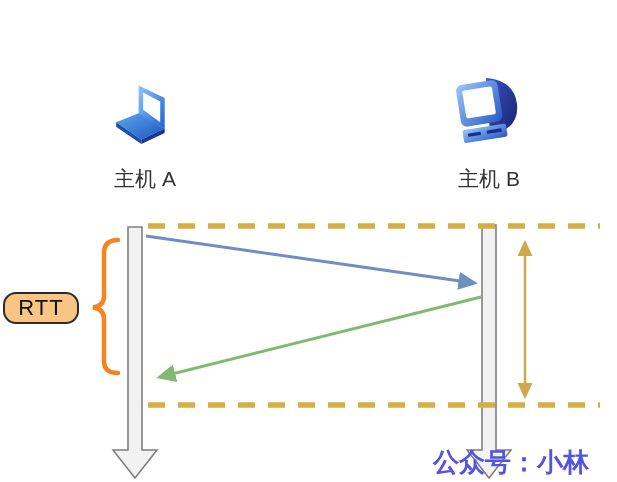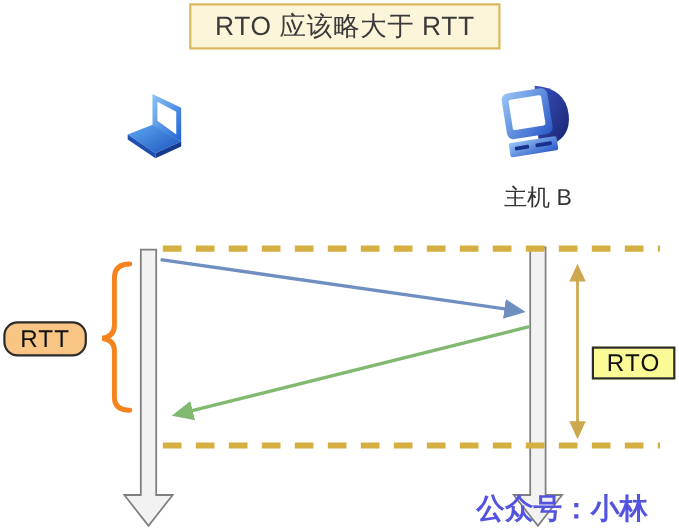--- a/index.html
+++ b/index.html
@@ -78,23 +78,20 @@
     <path class="dash-line" d="M148 405 H600" stroke-dasharray="17 13"></path>
 
     <path class="send-line" d="M146 236 L474 283" marker-end="url(#mBlue)"></path>
     <path class="ack-line" d="M481 297 L160 377" marker-end="url(#mGreen)"></path>
 
     <path class="brace" d="M118 240 Q104 240 104 253 L104 296 Q104 306 93 307.5 Q104 309 104 319 L104 361 Q104 373 118 373"></path>
 
     <path class="span-line" d="M525 243 L525 396" marker-start="url(#mGoldStart)" marker-end="url(#mGoldEnd)"></path>
   </svg>
 
-  <div class="abs title-box">
-    <span>RTO 应该略大于 RTT</span>
-  </div>
 
   <svg class="abs icon-a" width="72" height="80" viewBox="0 0 80 80">
     <defs>
       <linearGradient id="lapScreen" x1="0" y1="0" x2="1" y2="1">
         <stop offset="0" stop-color="#8FC6F8"></stop>
           <stop offset="1" stop-color="#1E63D6"></stop>
       </linearGradient>
       <linearGradient id="lapBase" x1="0" y1="0" x2="1" y2="1">
         <stop offset="0" stop-color="#5FA8F0"></stop>
           <stop offset="1" stop-color="#1C55C0"></stop>
@@ -121,24 +118,22 @@
     <path d="M38 8 Q66 10 69 34 Q71 54 54 61 L42 64 Z" fill="url(#pcBody)"></path>
     <g transform="rotate(-9 34 38)">
       <rect x="11" y="12" width="42" height="42" rx="6" fill="url(#pcScreen)"></rect>
       <rect x="17" y="18" width="30" height="28" rx="2" fill="#ffffff"></rect>
       <rect x="11" y="57" width="44" height="13" rx="2" fill="url(#pcScreen)"></rect>
       <rect x="16" y="61" width="13" height="3.5" rx="1" fill="#16308C"></rect>
       <rect x="35" y="61" width="15" height="3.5" rx="1" fill="#16308C"></rect>
     </g>
   </svg>
 
+  <div class="abs host-label host-a-label">主机 A</div>
   <div class="abs host-label host-b-label">主机 B</div>
 
   <div class="abs note-box rtt-box">
     <span>RTT</span>
-  </div>
-  <div class="abs note-box rto-box">
-    <span>RTO</span>
   </div>
 
   <div class="abs watermark">公众号：小林coding</div>
 
 </div>
 
 </body></html>

